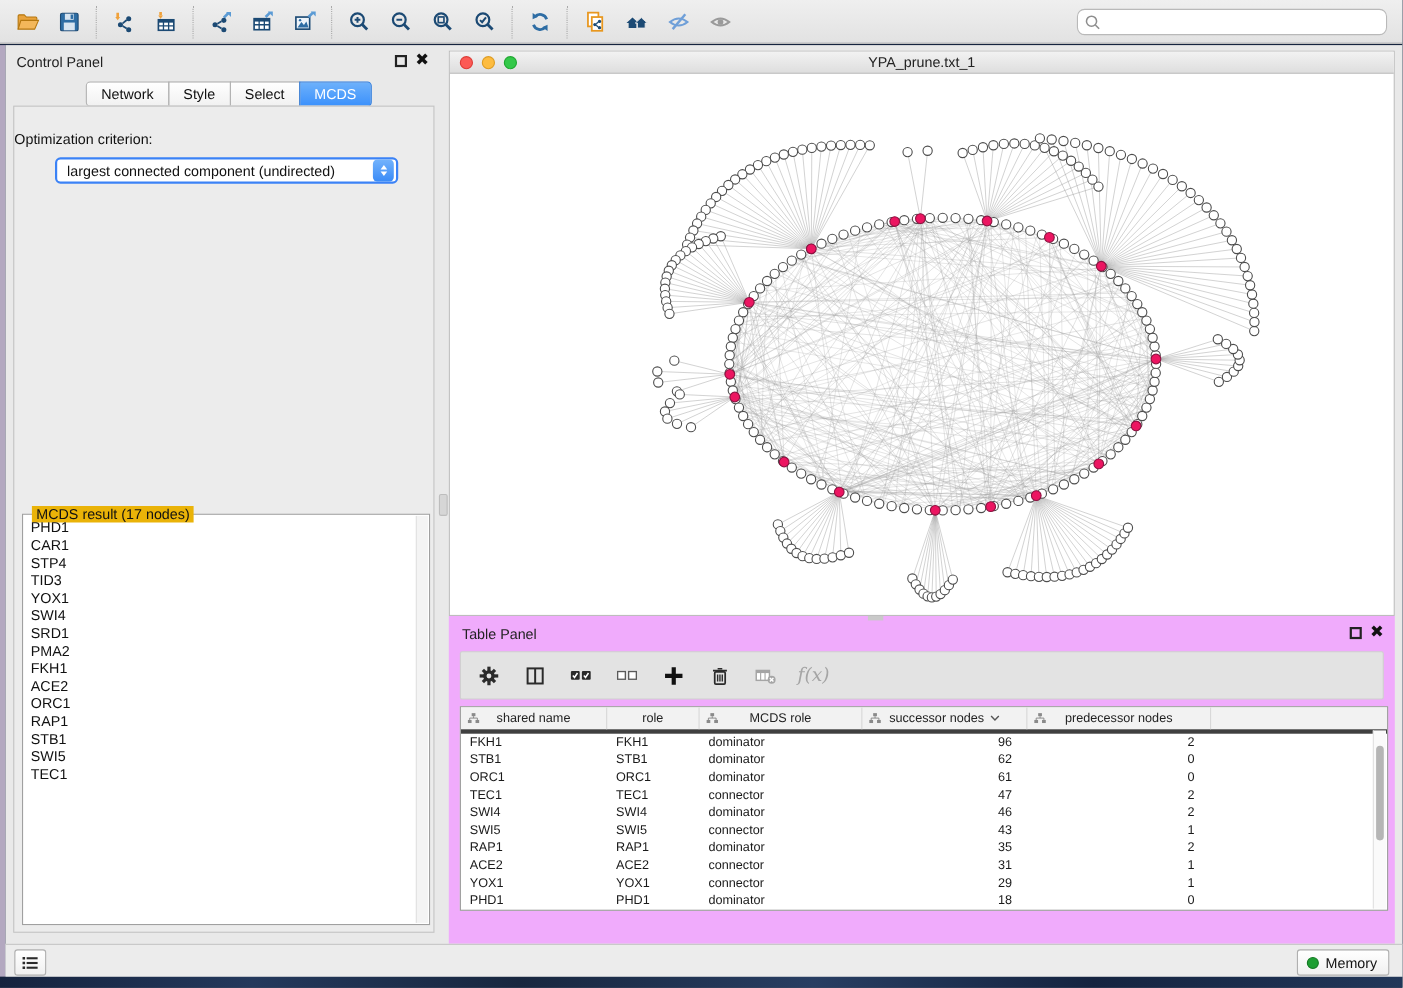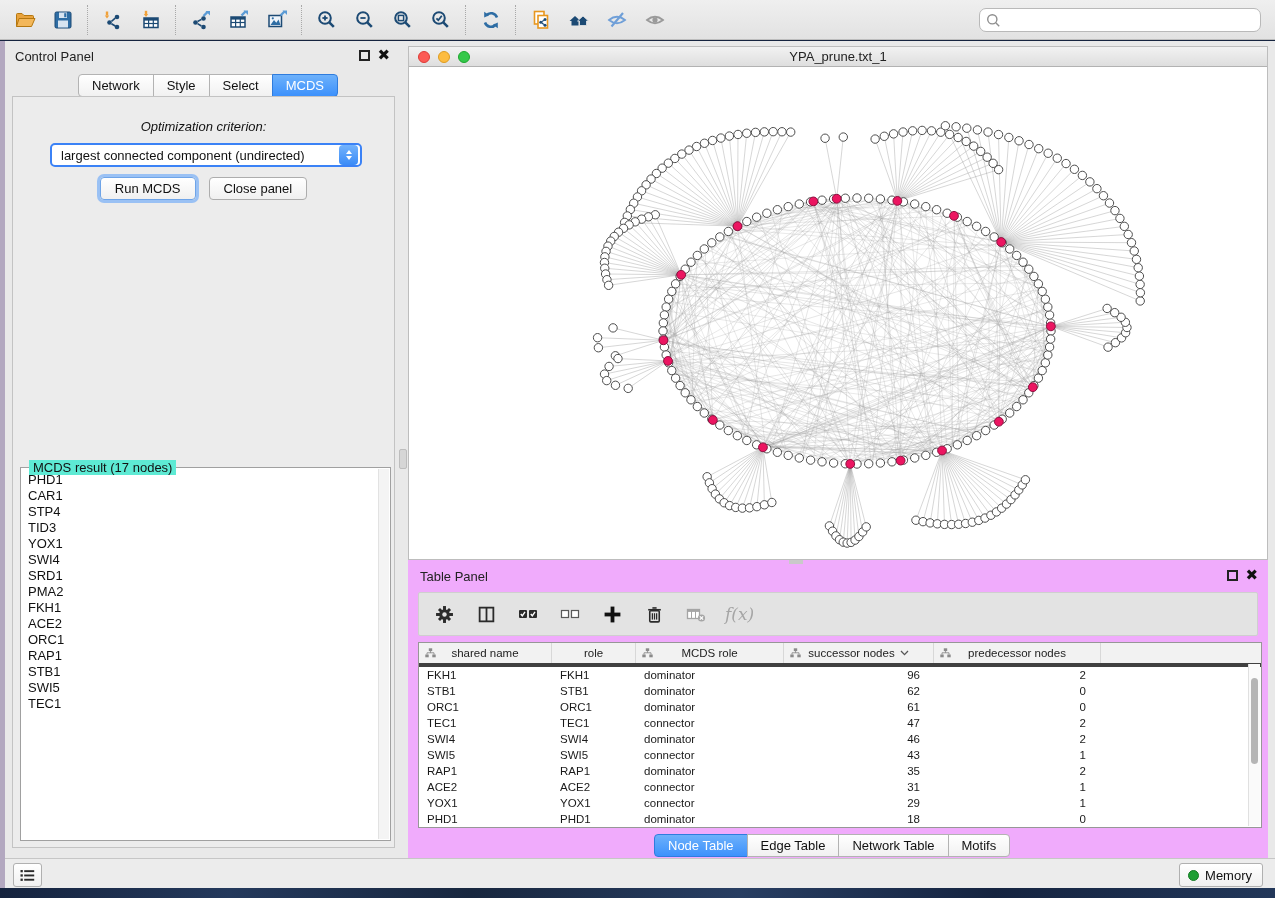--- a/index.html
+++ b/index.html
@@ -33,34 +33,34 @@
   .cp-float{right:32px;} .cp-close{right:12px;}
   .seg-tabs{position:absolute;display:flex;}
   .seg-btn{height:21px;padding:0 13px;font-size:13px;color:#111;background:linear-gradient(#ffffff,#f1f1f1);
       border:1px solid #b3b3b3;margin-left:-1px;display:flex;align-items:center;white-space:nowrap;}
   .seg-btn:first-child{border-radius:4px 0 0 4px;margin-left:0;}
   .seg-btn:last-child{border-radius:0 4px 4px 0;}
   .seg-btn.active{background:linear-gradient(#6db1fb,#3c91fc);color:#fff;border-color:#2f7cdd;}
   #control-tabs{left:73px;top:33px;}
   .cp-content{position:absolute;left:7px;top:55px;width:383px;height:752px;background:#ececec;
       border:1px solid #c3c3c3;box-sizing:border-box;}
-  .opt-label{position:absolute;left:0;top:22px;width:100%;text-align:center;font-size:13px;color:#111;font-style:italic;}
+  .opt-label{position:absolute;left:0;top:22px;width:100%;text-align:left;font-size:13px;color:#111;}
   .mac-select{position:absolute;left:37px;top:46px;width:312px;height:24px;background:#fff;border:2px solid #3b82f6;
       border-radius:5px;box-sizing:border-box;display:flex;align-items:center;}
   .mac-select .val{font-size:13px;color:#111;padding-left:9px;flex:1;white-space:nowrap;overflow:hidden;}
   .mac-stepper{width:19px;height:20px;margin:1px 2px 1px 0;border-radius:4px;background:linear-gradient(#73b3fc,#3a8bf7);
       display:flex;flex-direction:column;align-items:center;justify-content:center;gap:2px;}
   .tri-up{width:0;height:0;border-left:3.5px solid transparent;border-right:3.5px solid transparent;border-bottom:4.5px solid #fff;}
   .tri-dn{width:0;height:0;border-left:3.5px solid transparent;border-right:3.5px solid transparent;border-top:4.5px solid #fff;}
   .btn-row{position:absolute;left:0;top:80px;width:100%;display:flex;justify-content:center;gap:13px;}
   .mac-btn{height:23px;padding:0 14px;font-size:13px;color:#111;background:linear-gradient(#ffffff,#f0f0f0);
       border:1px solid #adadad;border-radius:4px;}
   .mac-btn.focused{box-shadow:0 0 0 3px rgba(100,165,250,.6);border-color:#6ea4e8;}
   .result-box{position:absolute;left:7px;top:370px;width:369px;height:372px;border:1px solid #a0a0a0;background:#fff;}
-  .result-legend{position:absolute;left:8px;top:-8px;background:#5eead4;padding:0 4px;font-size:13px;color:#111;}
+  .result-legend{position:absolute;left:8px;top:-8px;background:#eab308;padding:0 4px;font-size:13px;color:#111;}
   .result-list{position:absolute;left:0;top:4px;bottom:2px;right:11px;overflow:hidden;font-size:13px;color:#111;}
   .result-list div{line-height:16px;padding-left:7px;}
   .result-scroll{position:absolute;right:1px;top:1px;bottom:1px;width:10px;background:#f4f4f4;border-left:1px solid #e2e2e2;}
 
   
   .v-grip{left:399px;top:449px;width:8px;height:20px;background:#d6d6d6;border:1px solid #bdbdbd;box-sizing:border-box;border-radius:2px;}
 
   
   .network-window{left:408px;top:46px;width:860px;height:514px;background:#fff;border:1px solid #bdbdbd;box-sizing:border-box;}
   .net-titlebar{position:absolute;left:0;top:0;width:100%;height:20px;background:linear-gradient(#f2f2f2,#dedede);
@@ -273,24 +273,20 @@
         <div class="seg-btn active">MCDS</div>
       </div>
     <div class="cp-content">
       <div class="opt-label">Optimization criterion:</div>
       <div class="mac-select">
         <span class="val">largest connected component (undirected)</span>
         <span class="mac-stepper">
             <span class="tri-up"></span>
             <span class="tri-dn"></span>
           </span>
-      </div>
-      <div class="btn-row">
-        <button class="mac-btn focused">Run MCDS</button>
-        <button class="mac-btn">Close panel</button>
       </div>
       <div class="result-box">
         <span class="result-legend">MCDS result (17 nodes)</span>
         <div class="result-list" id="mcds-list">
             <div>PHD1</div>
             <div>CAR1</div>
             <div>STP4</div>
             <div>TID3</div>
             <div>YOX1</div>
             <div>SWI4</div>
@@ -1330,26 +1326,20 @@
             <div class="td l" style="width: 148px;">dominator</div>
             <div class="td r" style="width: 150px; padding-right: 14px;">18</div>
             <div class="td r" style="width: 167px; padding-right: 15px;">0</div>
           </div>
         </div>
       <div class="tbl-scroll">
           <div class="tbl-thumb"></div>
         </div>
     </div>
 
-    <div class="seg-tabs" id="table-tabs">
-        <div class="seg-btn active">Node Table</div>
-        <div class="seg-btn">Edge Table</div>
-        <div class="seg-btn">Network Table</div>
-        <div class="seg-btn">Motifs</div>
-      </div>
   </div>
 
   <div class="abs status-bar">
     <div class="list-btn">
       <svg width="15" height="13" viewBox="0 0 15 13">
           <g fill="#2b2b2b">
             <rect x="0.5" y="1" width="2.3" height="2.3"></rect>
             <rect x="4.2" y="1.2" width="10" height="1.9"></rect>
             <rect x="0.5" y="5.3" width="2.3" height="2.3"></rect>
             <rect x="4.2" y="5.5" width="10" height="1.9"></rect>

